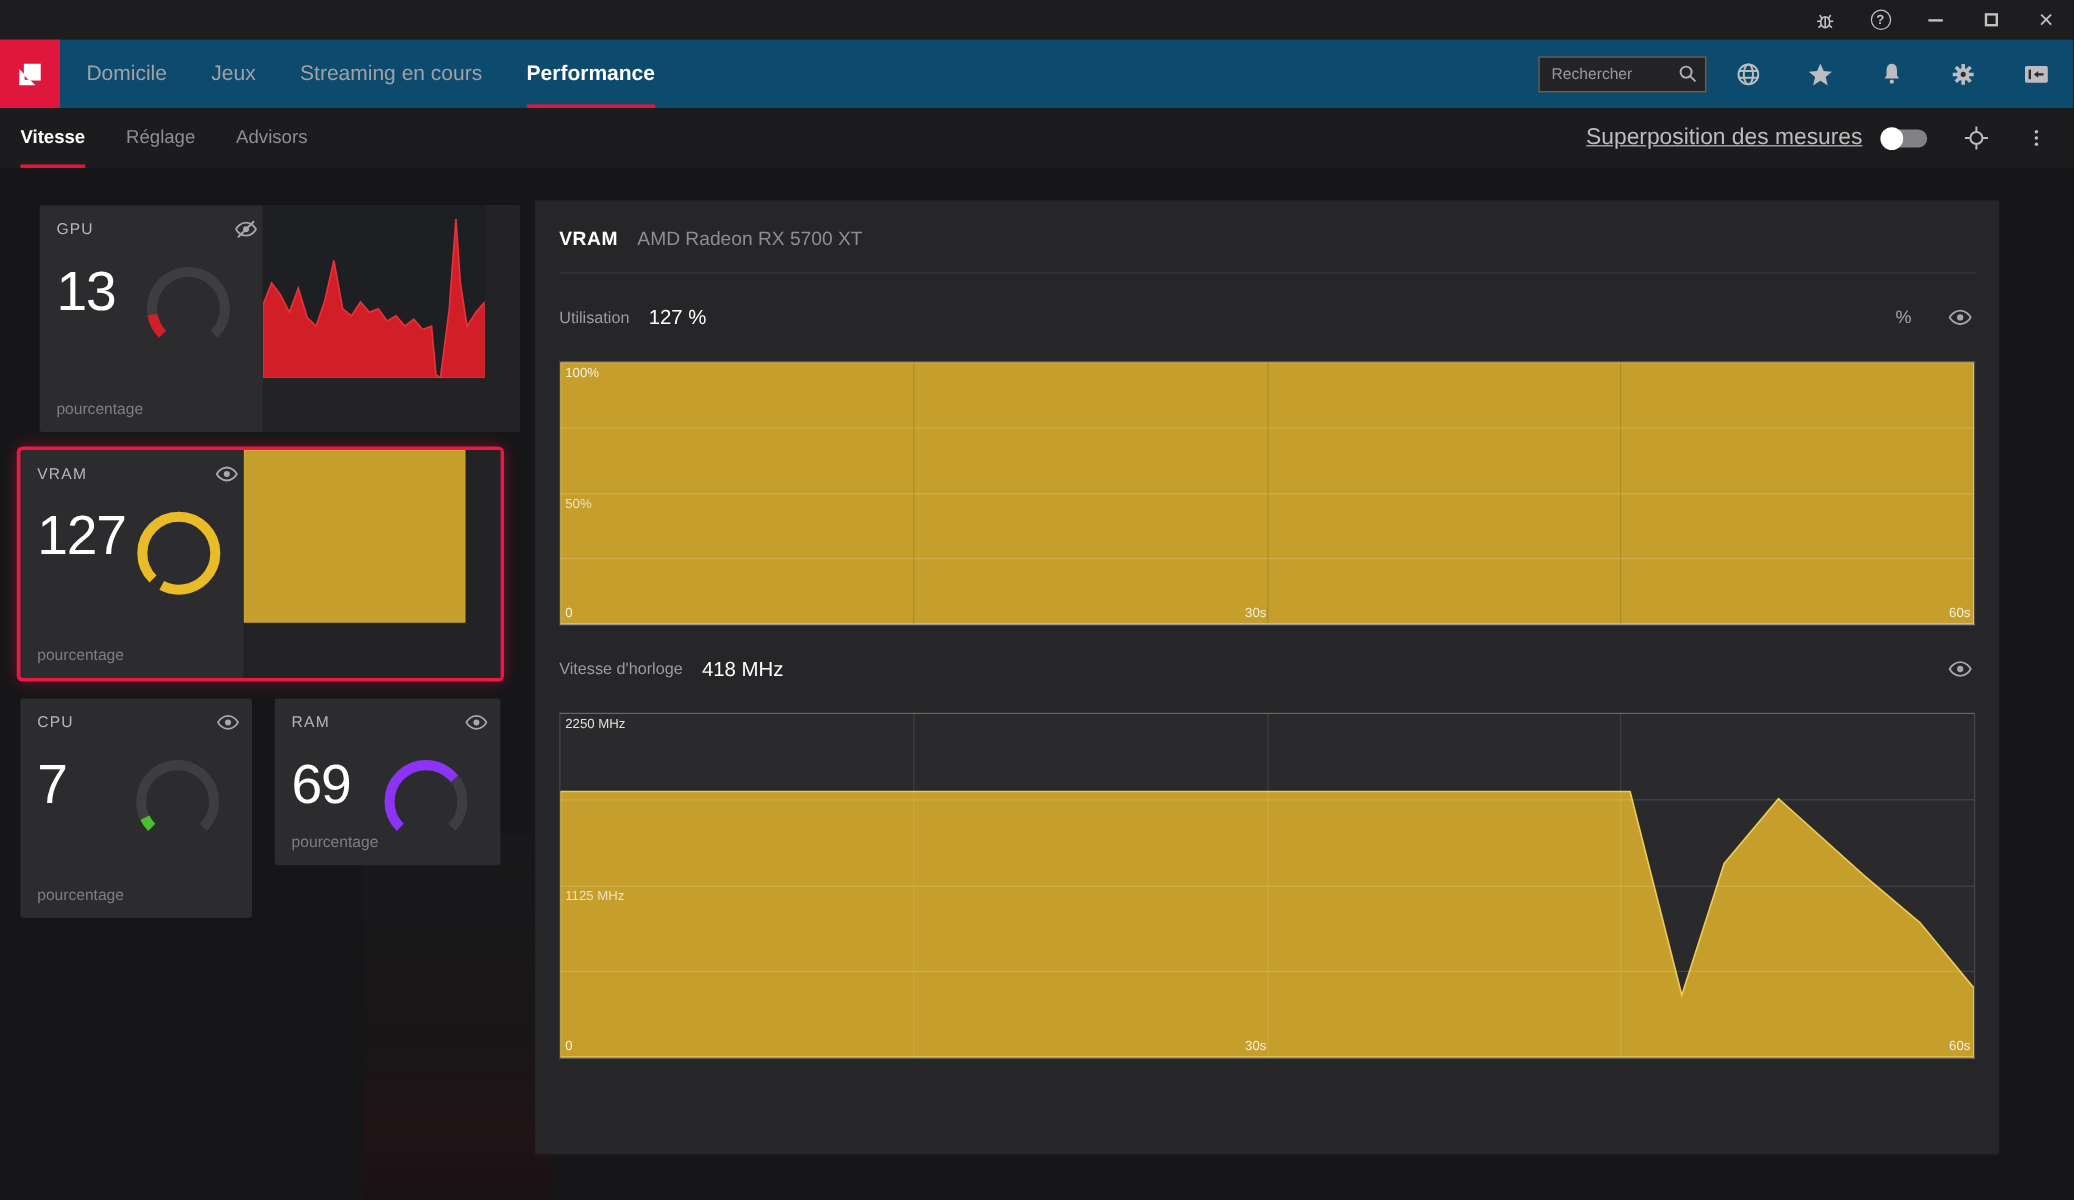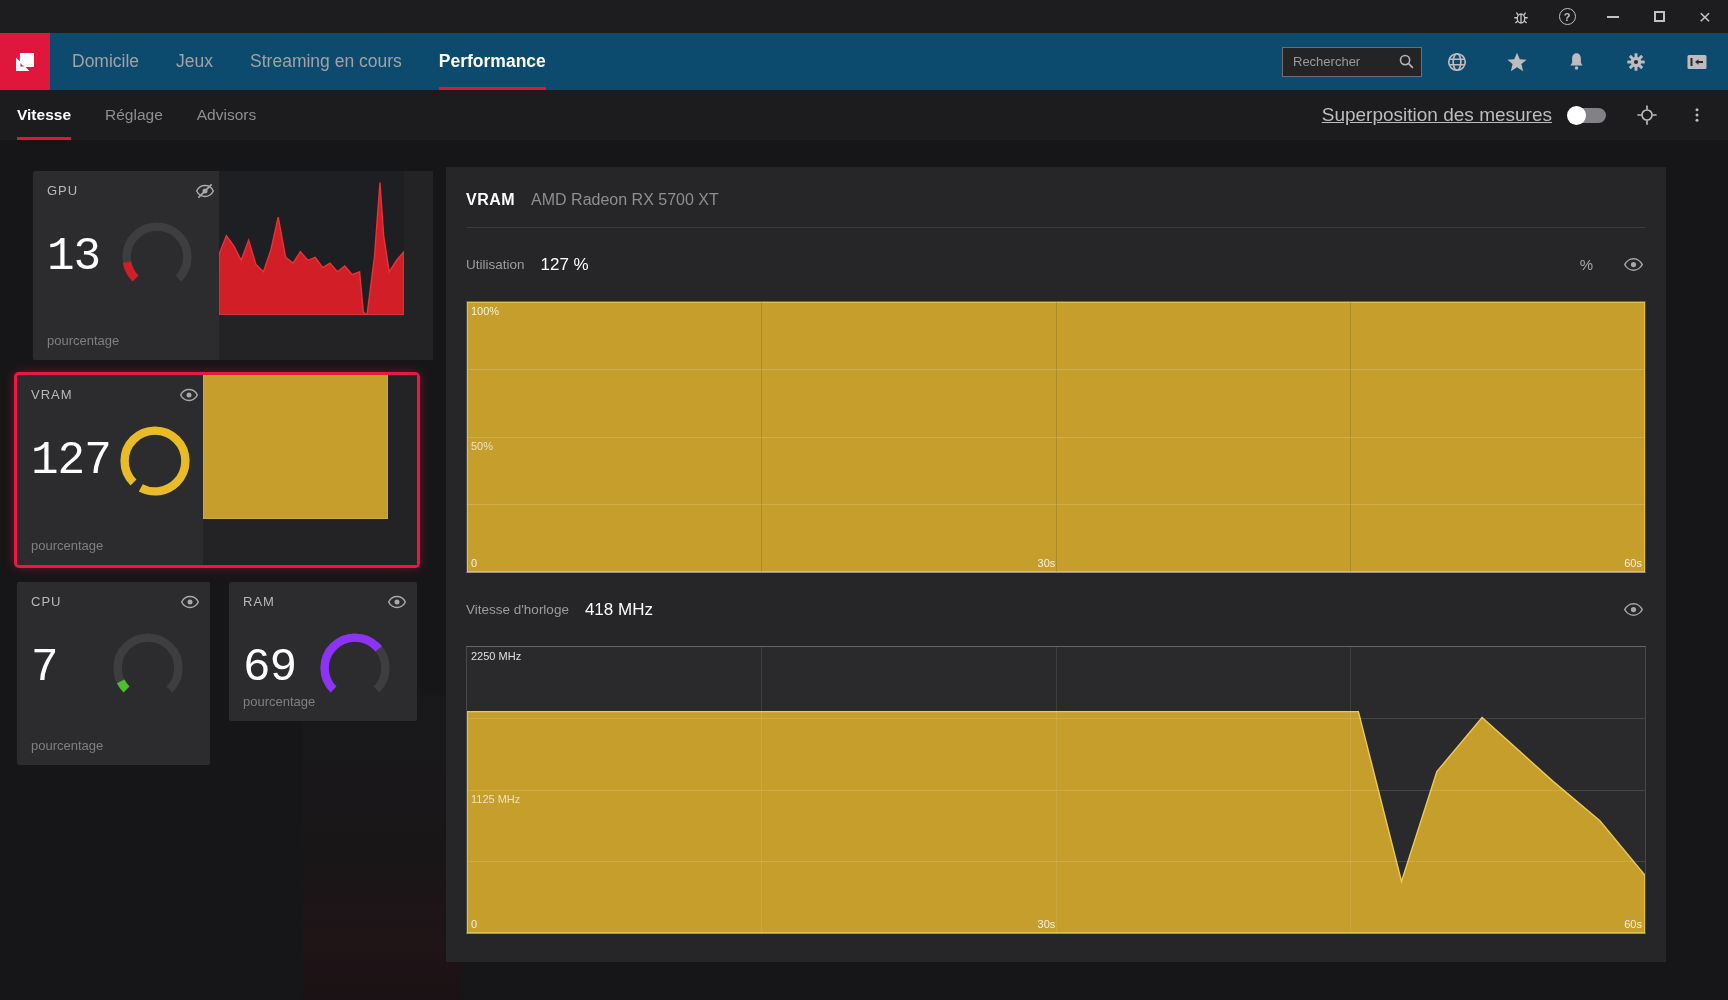--- a/index.html
+++ b/index.html
@@ -59,21 +59,21 @@
   .card-cpu  { left:17px;  top:582px; width:193px; height:183px; }
   .card-ram  { left:229px; top:582px; width:188px; height:139px; }
   .card-left { position:absolute; left:0; top:0; bottom:0; width:186px; padding:12px 10px 12px 14px; }
   .card-cpu .card-left, .card-ram .card-left { width:100%; }
   .card-right { position:absolute; left:186px; top:0; bottom:0; right:0; background:#232326; }
   .thumb { position:absolute; left:31px; top:25px; width:185px; height:144px; background:#1e1f22; overflow:hidden; }
   .metric-label { font-size:13px; color:#b8b8bb; letter-spacing:1px; }
   .card-eye { position:absolute; top:10px; color:#a9a9ac; cursor:pointer; }
   .card-gpu .card-eye, .card-vram .card-eye { left:162px; }
   .card-cpu .card-eye { right:10px; } .card-ram .card-eye { right:10px; }
-  .gauge-row { position:absolute; left:14px; top:48px; right:24px; display:flex; align-items:center; gap:6px;font-family:Liberation Mono, monospace; }
+  .gauge-row { position:absolute; left:14px; top:48px; right:24px; display:flex; align-items:flex-start; gap:6px; }
   .big-val { font-size:46px; color:#ffffff; line-height:1; letter-spacing:-1px; }
   .gauge { width:76px; height:76px; flex:none; margin-left:auto; }
   .gauge svg { width:100%; height:100%; display:block; }
   .unit-label { position:absolute; left:14px; bottom:12px; font-size:13px; color:#7f7f83; }
 
   
   .panel { position:absolute; left:446px; top:167px; width:1220px; height:795px; background:#262628; }
   .panel-header { display:flex; align-items:baseline; gap:16px; padding:24px 20px 0 20px; }
   .panel-title { font-size:16px; font-weight:bold; color:#ffffff; letter-spacing:.5px; }
   .panel-sub { font-size:16px; color:#8e8e92; }
@@ -83,21 +83,21 @@
   .row-value { font-size:17px; color:#ffffff; margin-left:16px; }
   .row-icons { margin-left:auto; display:flex; align-items:center; gap:30px; color:#a6a6a9; }
   .pct-ic { font-size:15px; cursor:pointer; }
   .row-icons .eye { cursor:pointer; display:flex; }
 
   
   .chart { position:relative; margin:0 20px; background:#2a2a2c;
     border:1px solid rgba(255,255,255,.14);
     border-top-color:rgba(255,255,255,.28);
     border-bottom:1px solid rgba(255,255,255,.5); }
-  .chart1 { height:272px; }
+  .chart1 { height:220px; }
   .chart2 { height:288px; }
   .plot, .gridlines { position:absolute; inset:0; }
   .plot svg { width:100%; height:100%; display:block; }
   .gridlines { pointer-events:none;
     background:
       linear-gradient(rgba(255,255,255,.13),rgba(255,255,255,.13)) 0 25%/100% 1px no-repeat,
       linear-gradient(rgba(255,255,255,.13),rgba(255,255,255,.13)) 0 50%/100% 1px no-repeat,
       linear-gradient(rgba(255,255,255,.13),rgba(255,255,255,.13)) 0 75%/100% 1px no-repeat,
       linear-gradient(90deg,rgba(255,255,255,.09),rgba(255,255,255,.09)) 25% 0/1px 100% no-repeat,
       linear-gradient(90deg,rgba(255,255,255,.09),rgba(255,255,255,.09)) 50% 0/1px 100% no-repeat,

